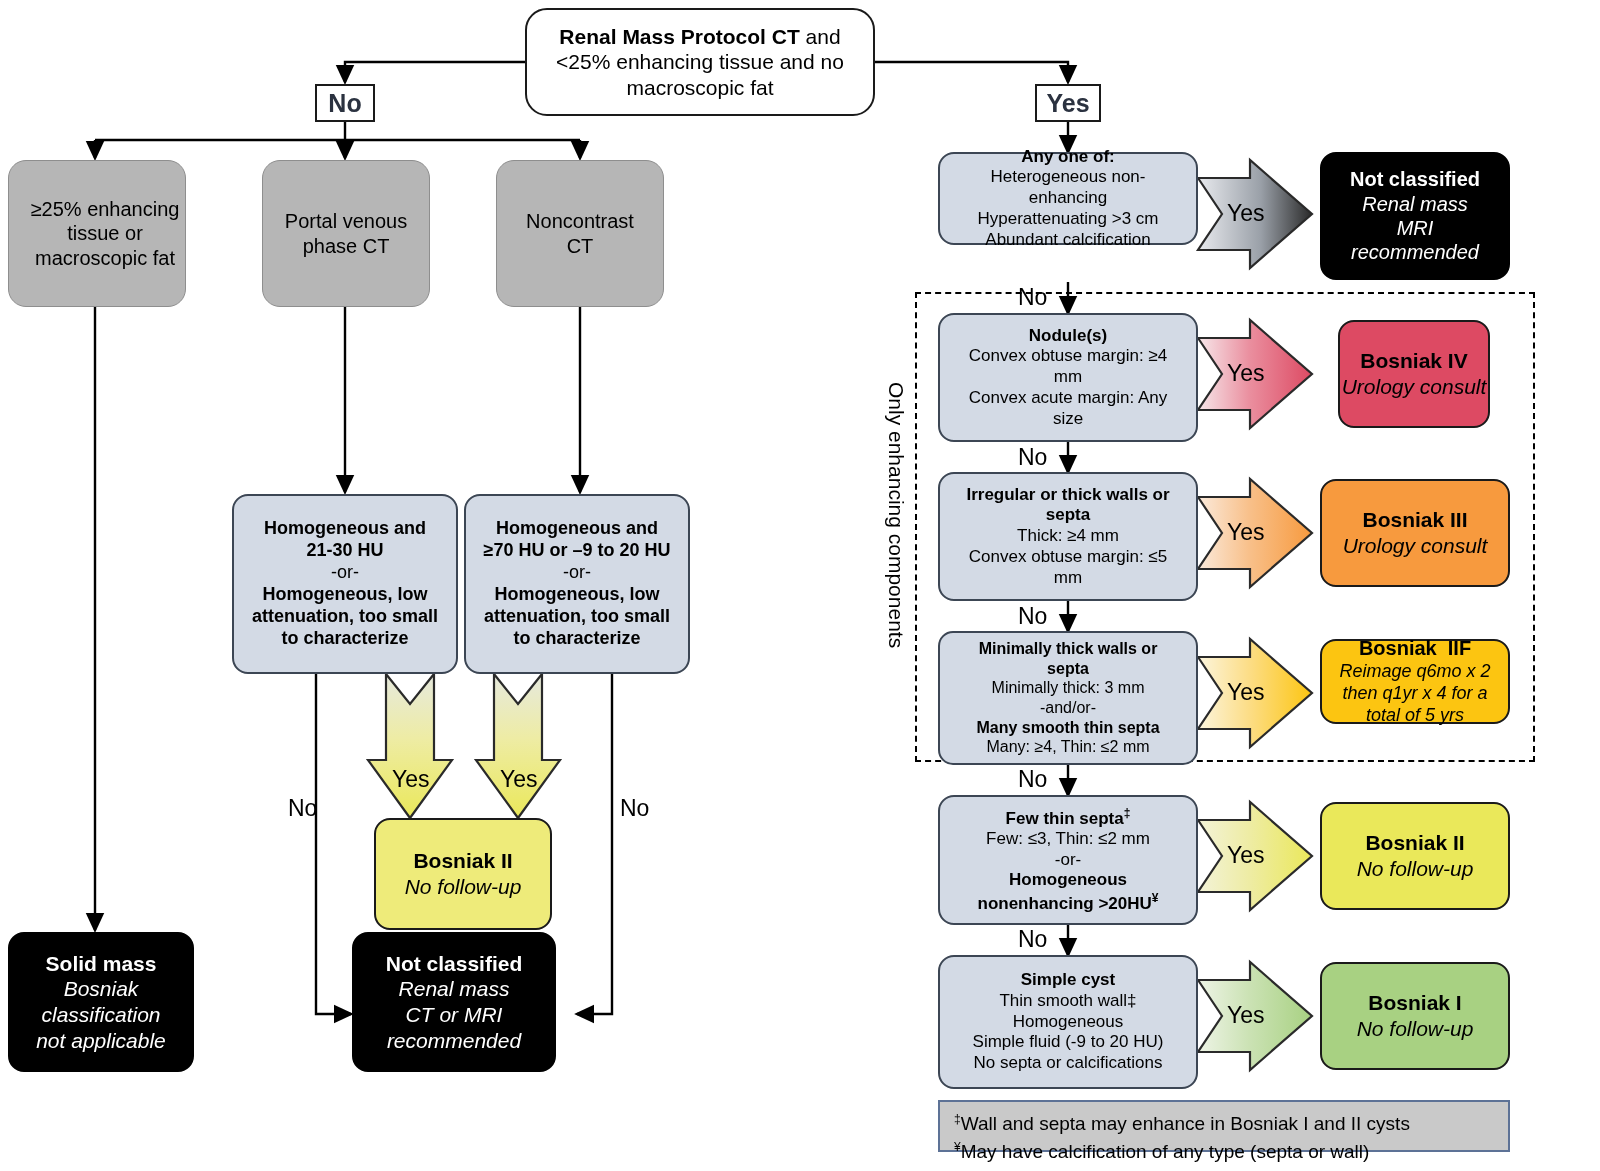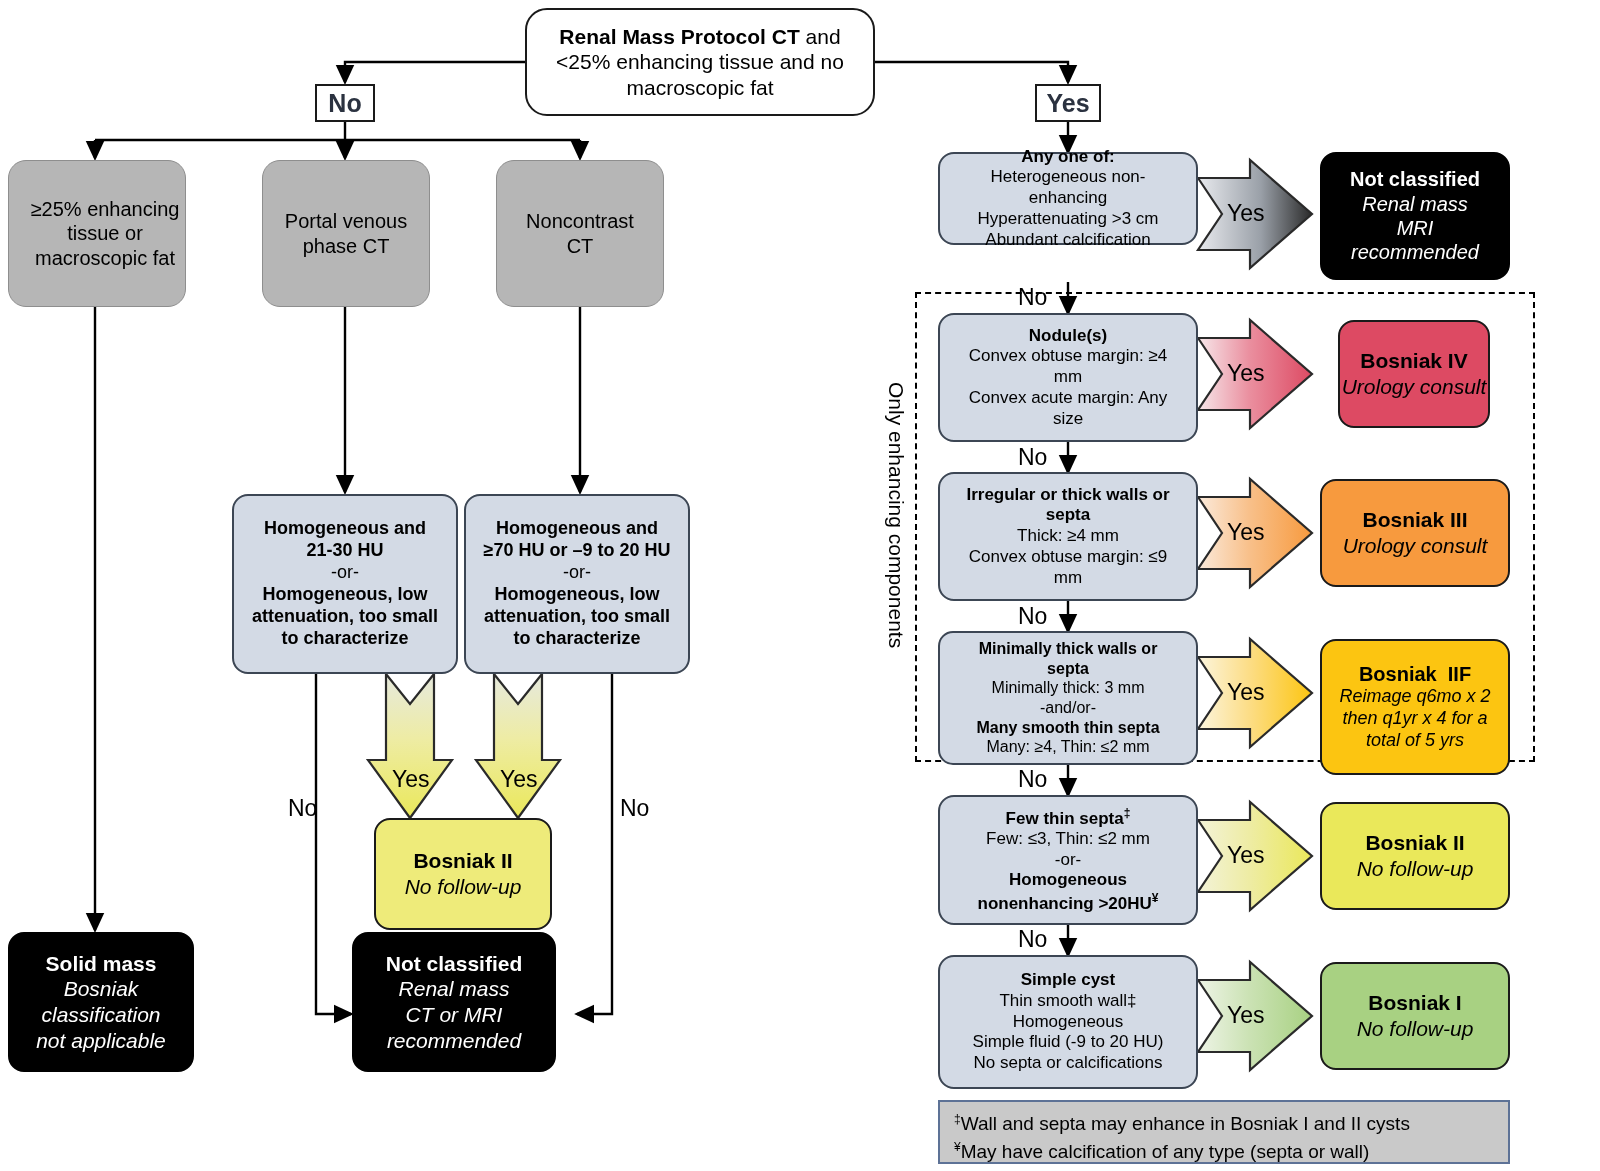--- a/index.html
+++ b/index.html
@@ -323,41 +323,41 @@
   <div class="flowlabel" style="left:1018px;top:444px;">No</div>
   <div class="node resbox res-red" style="left:1320px;top:320px;width:152px;height:108px;margin-left:18px;">
     <span class="ln b">Bosniak IV</span>
     <span class="ln i">Urology consult</span>
   </div>
 
   <div class="node critbox" style="left:938px;top:472px;width:260px;height:129px;">
     <span class="ln b" style="white-space:pre-line;">Irregular or thick walls or
 septa</span>
     <span class="ln">Thick: ≥4 mm</span>
-    <span class="ln">Convex obtuse margin: ≤9</span>
+    <span class="ln">Convex obtuse margin: ≤5</span>
     <span class="ln">mm</span>
   </div>
   <div class="flowlabel" style="left:1227px;top:519px;">Yes</div>
   <div class="flowlabel" style="left:1018px;top:603px;">No</div>
   <div class="node resbox res-orange" style="left:1320px;top:479px;width:190px;height:108px;">
     <span class="ln b">Bosniak III</span>
     <span class="ln i">Urology consult</span>
   </div>
 
   <div class="node critbox small" style="left:938px;top:631px;width:260px;height:134px;">
     <span class="ln b" style="white-space:pre-line;">Minimally thick walls or
 septa</span>
     <span class="ln">Minimally thick: 3 mm</span>
     <span class="ln">-and/or-</span>
     <span class="ln b">Many smooth thin septa</span>
     <span class="ln">Many: ≥4, Thin: ≤2 mm</span>
   </div>
   <div class="flowlabel" style="left:1227px;top:679px;">Yes</div>
   <div class="flowlabel" style="left:1018px;top:766px;">No</div>
-  <div class="node resbox res-gold" style="left:1320px;top:639px;width:190px;height:136px;font-size:20px;">
+  <div class="node resbox res-gold" style="left:1320px;top:639px;width:190px;height:85px;font-size:20px;">
     <span class="ln b">Bosniak  IIF</span>
     <span class="ln i" style="font-size:18px;">Reimage q6mo x 2</span>
     <span class="ln i" style="font-size:18px;">then q1yr x 4 for a</span>
     <span class="ln i" style="font-size:18px;">total of 5 yrs</span>
   </div>
 
   <div class="node critbox" style="left:938px;top:795px;width:260px;height:130px;">
     <span class="ln b"><span>Few thin septa</span><span class="sup">‡</span></span>
     <span class="ln">Few: ≤3, Thin: ≤2 mm</span>
     <span class="ln">-or-</span>
@@ -377,18 +377,18 @@
     <span class="ln">Homogeneous</span>
     <span class="ln">Simple fluid (-9 to 20 HU)</span>
     <span class="ln">No septa or calcifications</span>
   </div>
   <div class="flowlabel" style="left:1227px;top:1002px;">Yes</div>
   <div class="node resbox res-green" style="left:1320px;top:962px;width:190px;height:108px;">
     <span class="ln b">Bosniak I</span>
     <span class="ln i">No follow-up</span>
   </div>
 
-  <div class="footnote" style="left:938px;top:1100px;width:572px;height:64px;">
+  <div class="footnote" style="left:938px;top:1100px;width:572px;height:52px;">
     <div><span class="sup">‡</span><span>Wall and septa may enhance in Bosniak I and II cysts</span></div>
     <div><span class="sup">¥</span><span>May have calcification of any type (septa or wall)</span></div>
   </div>
 
 </div>
 
 </body></html>

